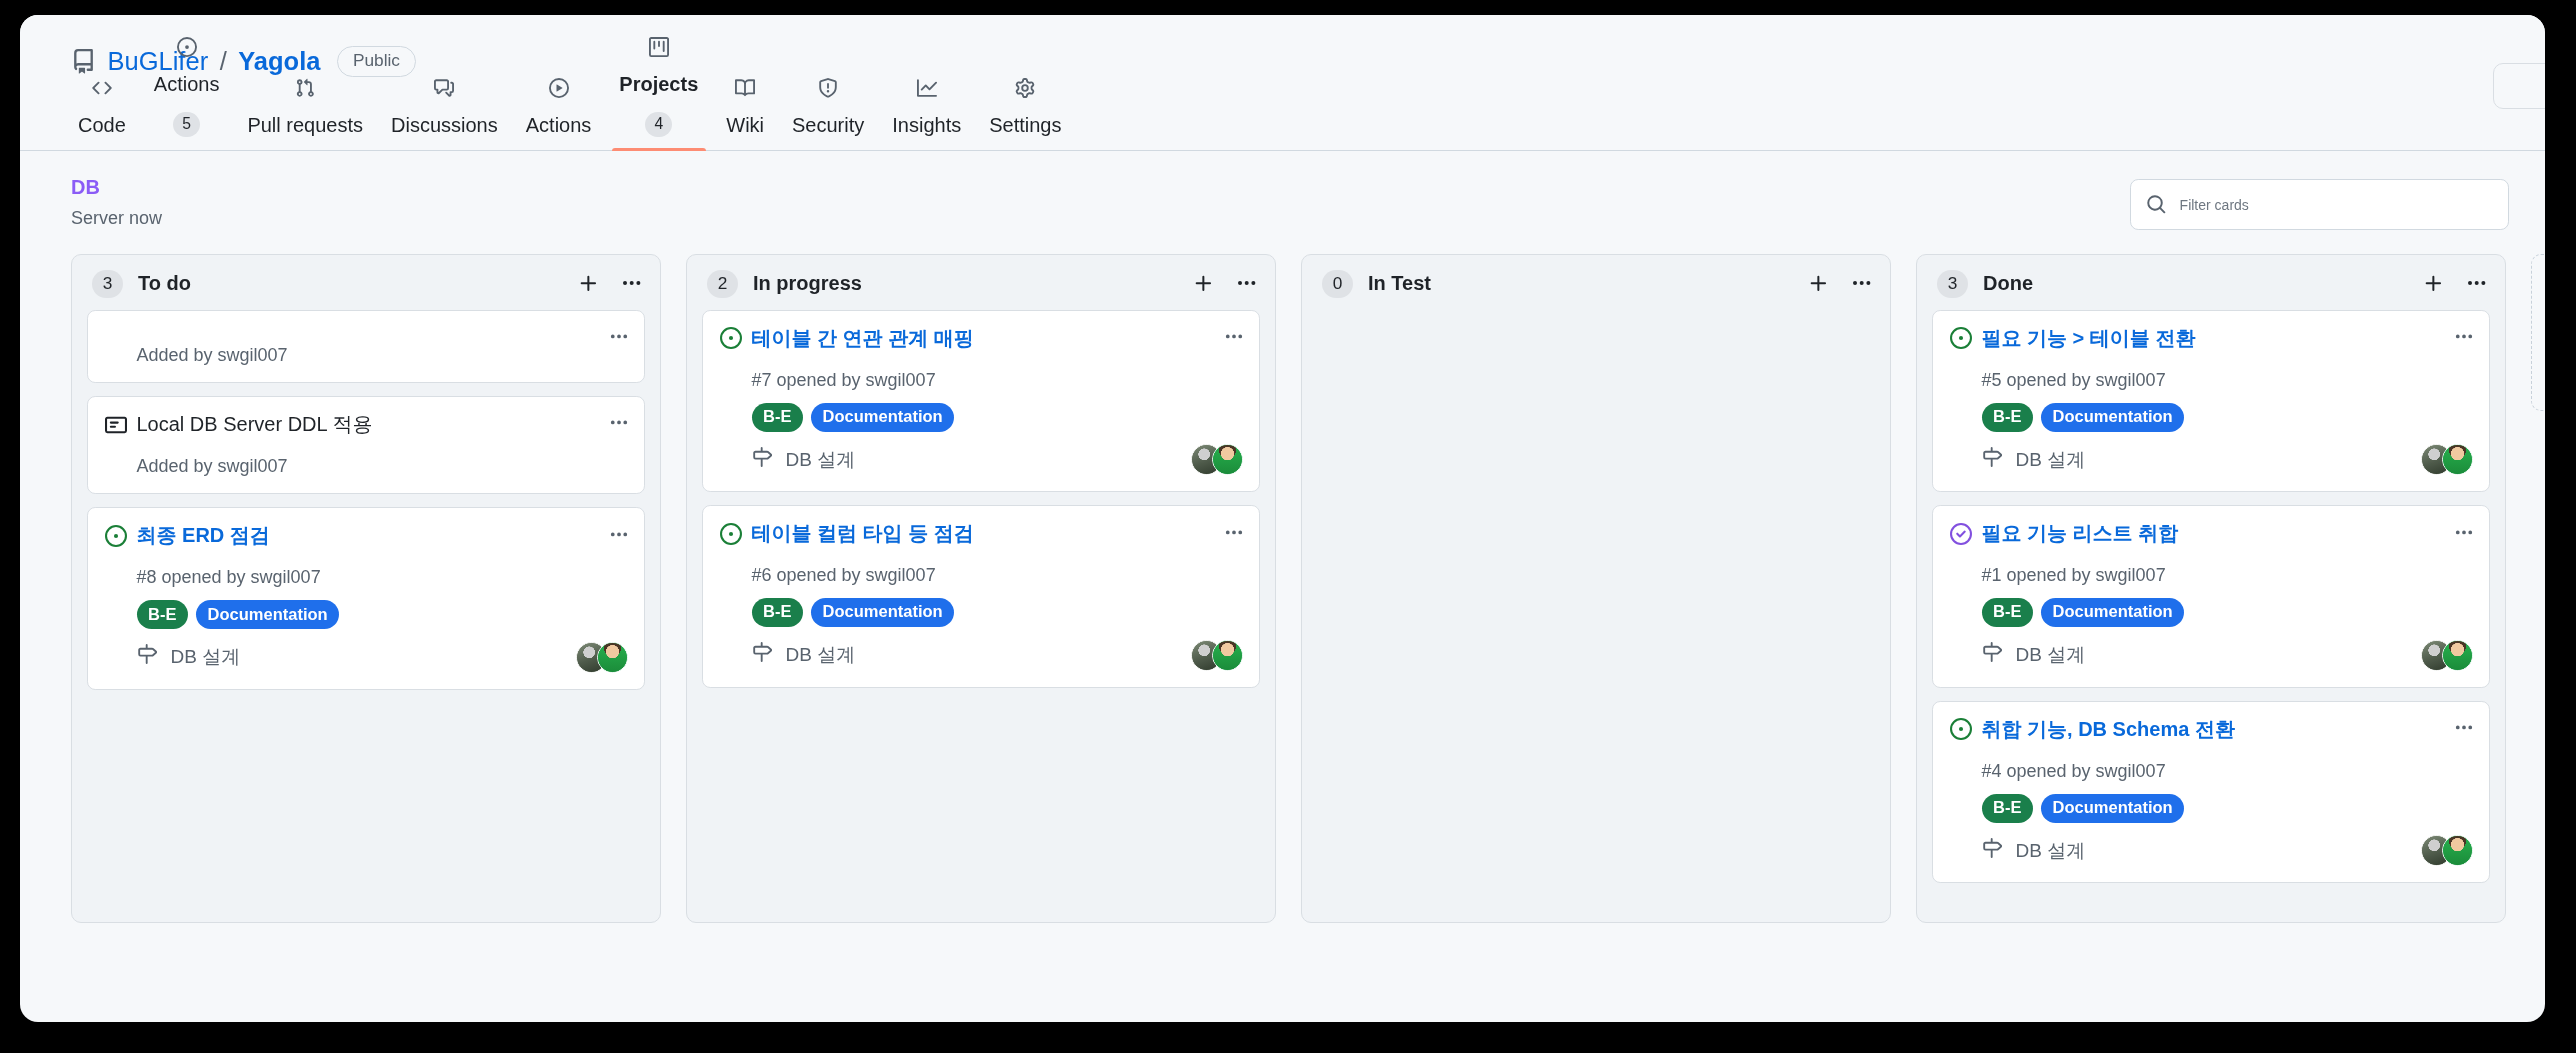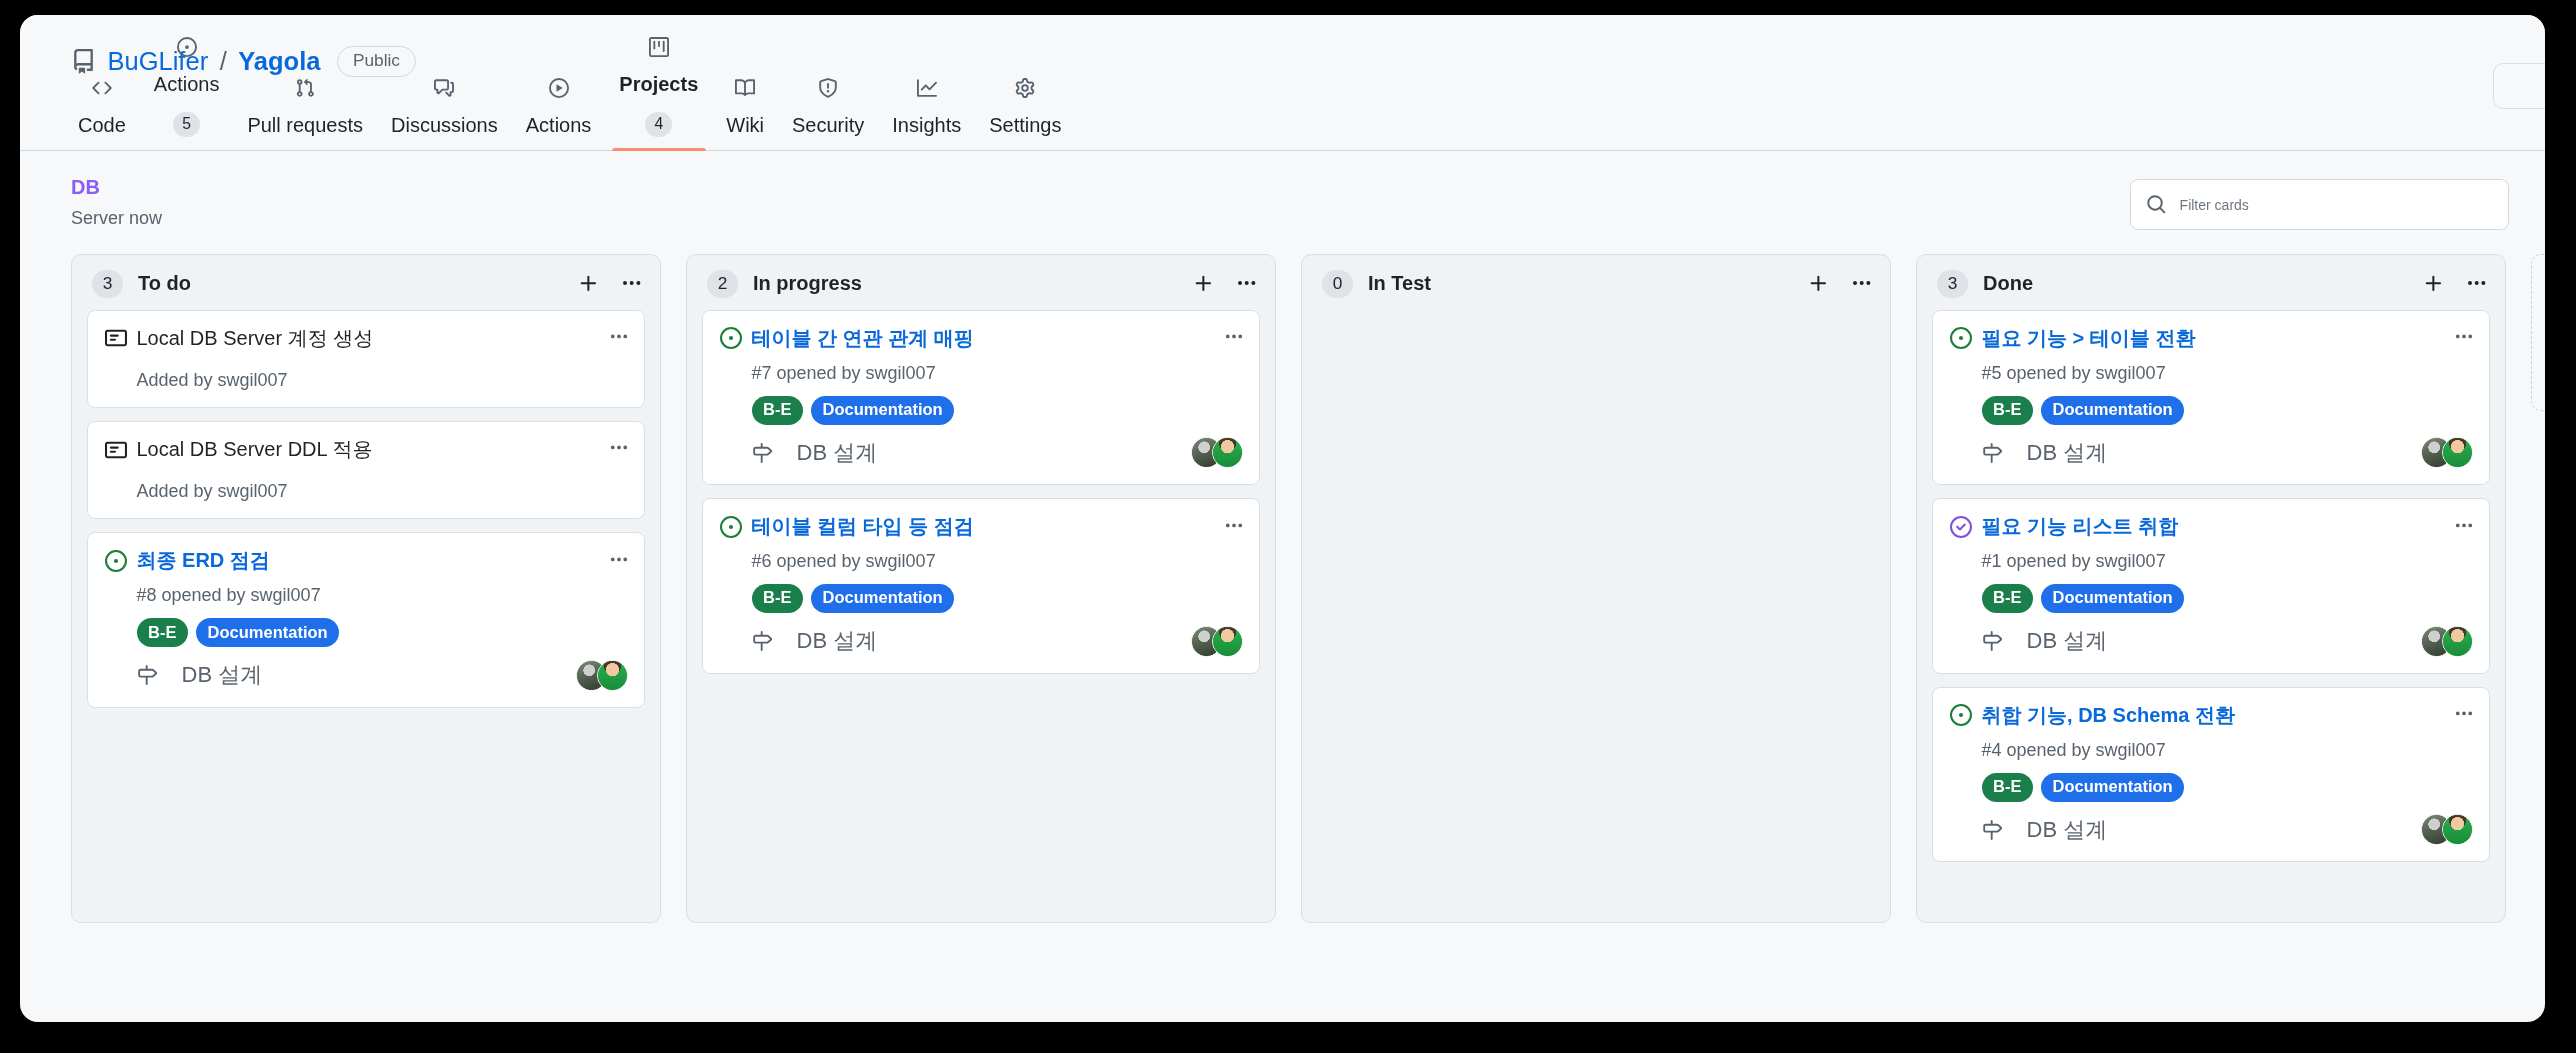--- a/index.html
+++ b/index.html
@@ -199,21 +199,21 @@
   .card-title.note { color: #1f2328; font-weight: 400; }
   .card-kebab {
     position: absolute;
     top: 16.5px; right: 15px;
     color: #59636e;
     cursor: pointer;
   }
   .card-meta {
     font-size: 18px;
     color: #59636e;
-    margin-top: 11px;
+    margin-top: 18px;
     margin-left: 32px;
     line-height: 1.3;
   }
   .card.note-card .card-meta { margin-left: 32px; margin-top: 18px; }
   .card-labels {
     display: flex;
     gap: 8.2px;
     margin-top: 10.7px;
     margin-left: 32px;
     flex-wrap: wrap;
@@ -229,23 +229,23 @@
   }
   .card-footer {
     display: flex;
     align-items: center;
     margin-top: 11.5px;
     margin-left: 32px;
     min-height: 33px;
   }
   .milestone {
     display: flex;
-    align-items: center;
-    gap: 25px;
-    font-size: 22px;
+    align-items: flex-start;
+    gap: 14px;
+    font-size: 19px;
     color: #59636e;
   }
   .milestone-ico { width: 20px; height: 20px; display:block; color:#59636e; flex:0 0 auto; }
   .assignees { margin-left: auto; display: flex; align-items: center; }
   .avatar {
     width: 31px; height: 31px;
     border-radius: 50%;
     border: 1.6px solid #ffffff;
     overflow: hidden;
     position: relative;
@@ -422,28 +422,20 @@
           <span class="icon-btn">
             <svg viewBox="0 0 16 16" width="21.4" height="21.4" fill="currentColor">
                 <path d="M8 9a1.5 1.5 0 1 0 0-3 1.5 1.5 0 0 0 0 3Zm5 0a1.5 1.5 0 1 0 0-3 1.5 1.5 0 0 0 0 3ZM4.5 7.5a1.5 1.5 0 1 1-3 0 1.5 1.5 0 0 1 3 0Z"></path>
               </svg>
           </span>
         </span>
       </header>
       <div class="col-body">
 
         <article class="card note-card">
-          <div class="card-top">
-            <span class="card-state-ico" style="color:#1f2328">
-              <svg viewBox="0 0 16 16" width="22" height="22" fill="currentColor">
-                  <path d="M0 3.75C0 2.784.784 2 1.75 2h12.5c.966 0 1.75.784 1.75 1.75v8.5A1.75 1.75 0 0 1 14.25 14H1.75A1.75 1.75 0 0 1 0 12.25Zm1.75-.25a.25.25 0 0 0-.25.25v8.5c0 .138.112.25.25.25h12.5a.25.25 0 0 0 .25-.25v-8.5a.25.25 0 0 0-.25-.25ZM3.5 6.25a.75.75 0 0 1 .75-.75h5a.75.75 0 0 1 0 1.5h-5a.75.75 0 0 1-.75-.75Zm.75 2.25h3a.75.75 0 0 1 0 1.5h-3a.75.75 0 0 1 0-1.5Z"></path>
-                </svg>
-            </span>
-            <div class="card-title note">Local DB Server 계정 생성</div>
-          </div>
           <span class="card-kebab">
             <svg viewBox="0 0 16 16" width="20" height="20" fill="currentColor">
                 <path d="M8 9a1.5 1.5 0 1 0 0-3 1.5 1.5 0 0 0 0 3Zm5 0a1.5 1.5 0 1 0 0-3 1.5 1.5 0 0 0 0 3ZM4.5 7.5a1.5 1.5 0 1 1-3 0 1.5 1.5 0 0 1 3 0Z"></path>
               </svg>
           </span>
           <div class="card-meta">Added by swgil007</div>
         </article>
 
         <article class="card note-card">
           <div class="card-top">

